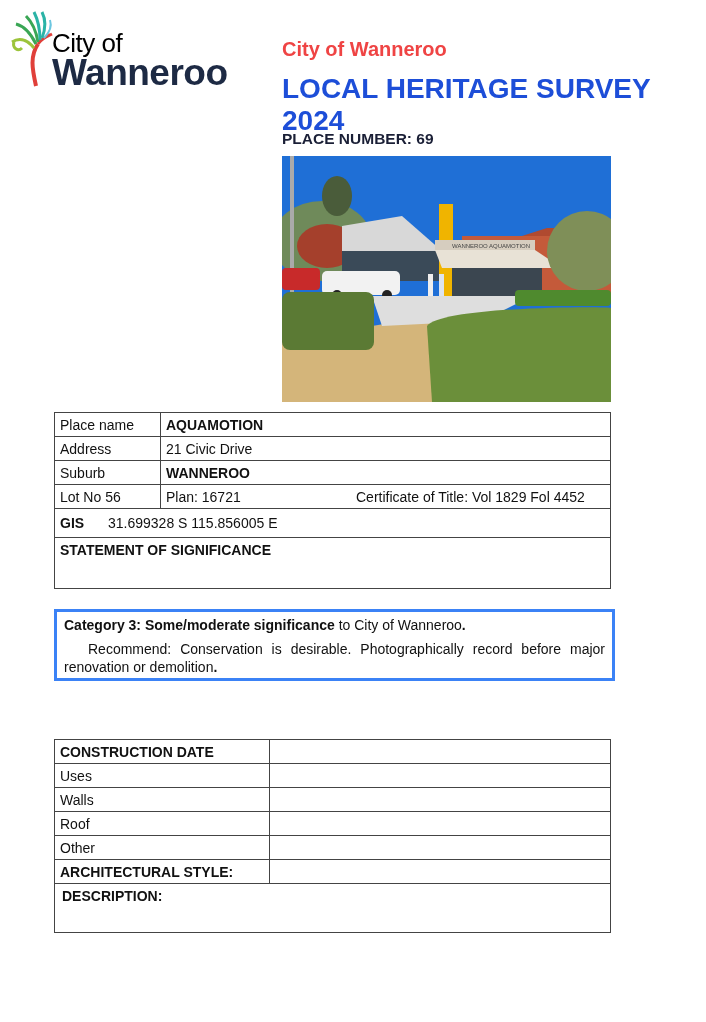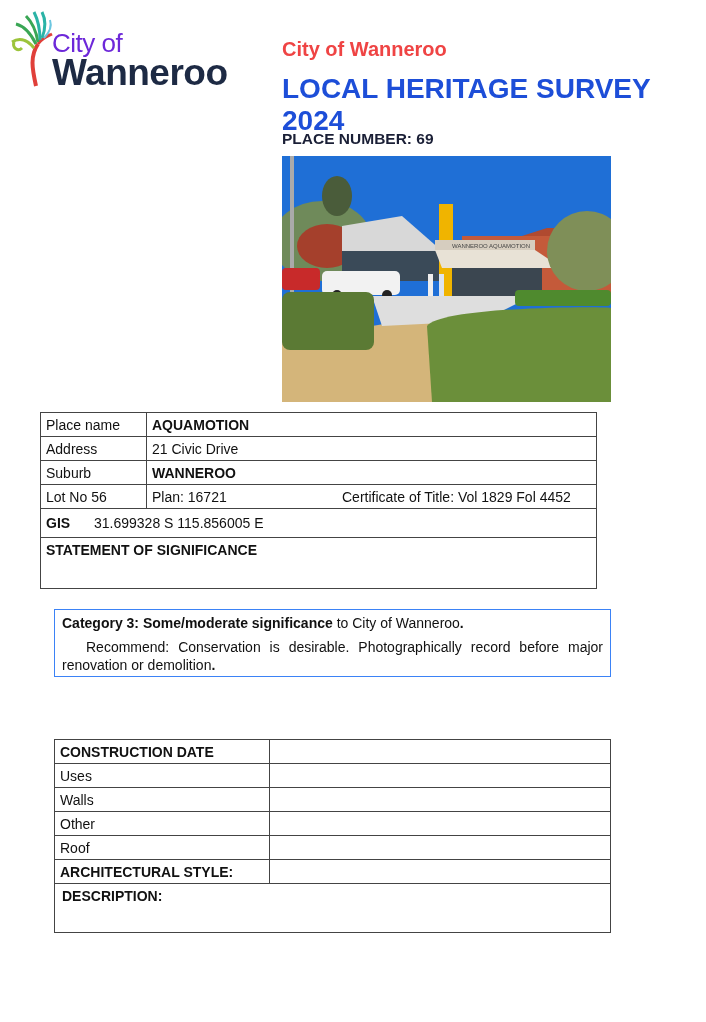--- a/index.html
+++ b/index.html
@@ -1,32 +1,32 @@
 <!DOCTYPE html>
 <html><head>
 <meta charset="utf-8">
 <style>
   html, body { margin: 0; padding: 0; background: #ffffff; }
   body {
     width: 706px; height: 1022px; position: relative; overflow: hidden;
     font-family: "Liberation Sans", sans-serif; color: #111111;
   }
   .logo { position: absolute; left: 8px; top: 8px; width: 220px; height: 80px; }
-  .logo-text1 { position: absolute; left: 44px; top: 20px; font-size: 26px; color: #6d28d9; letter-spacing: -0.5px; }
+  .logo-text1 { position: absolute; left: 44px; top: 20px; font-size: 26px; color: #000000; letter-spacing: -0.5px; }
   .logo-text2 { position: absolute; left: 44px; top: 44px; font-size: 37px; font-weight: bold; color: #1d2a44; letter-spacing: -0.5px; }
   .header-title { position: absolute; left: 282px; top: 38px; font-size: 20px; font-weight: bold; color: #ef4444; }
   .header-survey { position: absolute; left: 282px; top: 73px; font-size: 28px; font-weight: bold; color: #1d4ed8; }
   .place-number { position: absolute; left: 282px; top: 130px; font-size: 15.5px; font-weight: bold; color: #1a1f36; }
   .photo { position: absolute; left: 282px; top: 156px; width: 329px; height: 246px; overflow: hidden; background: #1f6fd6; }
   table { border-collapse: collapse; font-size: 14px; }
   td { border: 1px solid #444; padding: 0 5px; vertical-align: middle; }
-  .t1 { position: absolute; left: 40px; top: 412px; width: 557px; }
+  .t1 { position: absolute; left: 54px; top: 412px; width: 557px; }
   .t1 td { height: 23px; }
   .b { font-weight: bold; }
-  .cat-box { position: absolute; left: 54px; top: 609px; width: 555px; height: 66px; border: 1px solid #3b82f6; font-size: 14px; }
+  .cat-box { position: absolute; left: 54px; top: 609px; width: 555px; height: 66px; border: 3px solid #3b82f6; font-size: 14px; }
   .cat-line1 { position: absolute; left: 7px; top: 5px; }
   .cat-line2 { position: absolute; left: 7px; right: 7px; top: 28px; line-height: 19px; text-align: justify; text-align-last: justify; margin-left: 24px; }
   .cat-line3 { position: absolute; left: 7px; top: 46px; line-height: 19px; }
   .t2 { position: absolute; left: 54px; top: 699px; width: 557px; margin-top: 40px; }
   .t2 td { height: 23px; }
   .t2 td.lbl { width: 204px; }
 </style>
 </head>
 <body>
 
@@ -142,25 +142,25 @@
   </tr>
   <tr>
     <td class="lbl">Uses</td>
     <td></td>
   </tr>
   <tr>
     <td class="lbl">Walls</td>
     <td></td>
   </tr>
   <tr>
-    <td class="lbl">Other</td>
+    <td class="lbl">Roof</td>
     <td></td>
   </tr>
   <tr>
-    <td class="lbl">Roof</td>
+    <td class="lbl">Other</td>
     <td></td>
   </tr>
   <tr>
     <td class="lbl b">ARCHITECTURAL STYLE:</td>
     <td></td>
   </tr>
   <tr>
     <td colspan="2" class="b" style="height:44px;vertical-align:top;padding-top:4px;padding-left:7px">DESCRIPTION:</td>
   </tr>
 </tbody>

